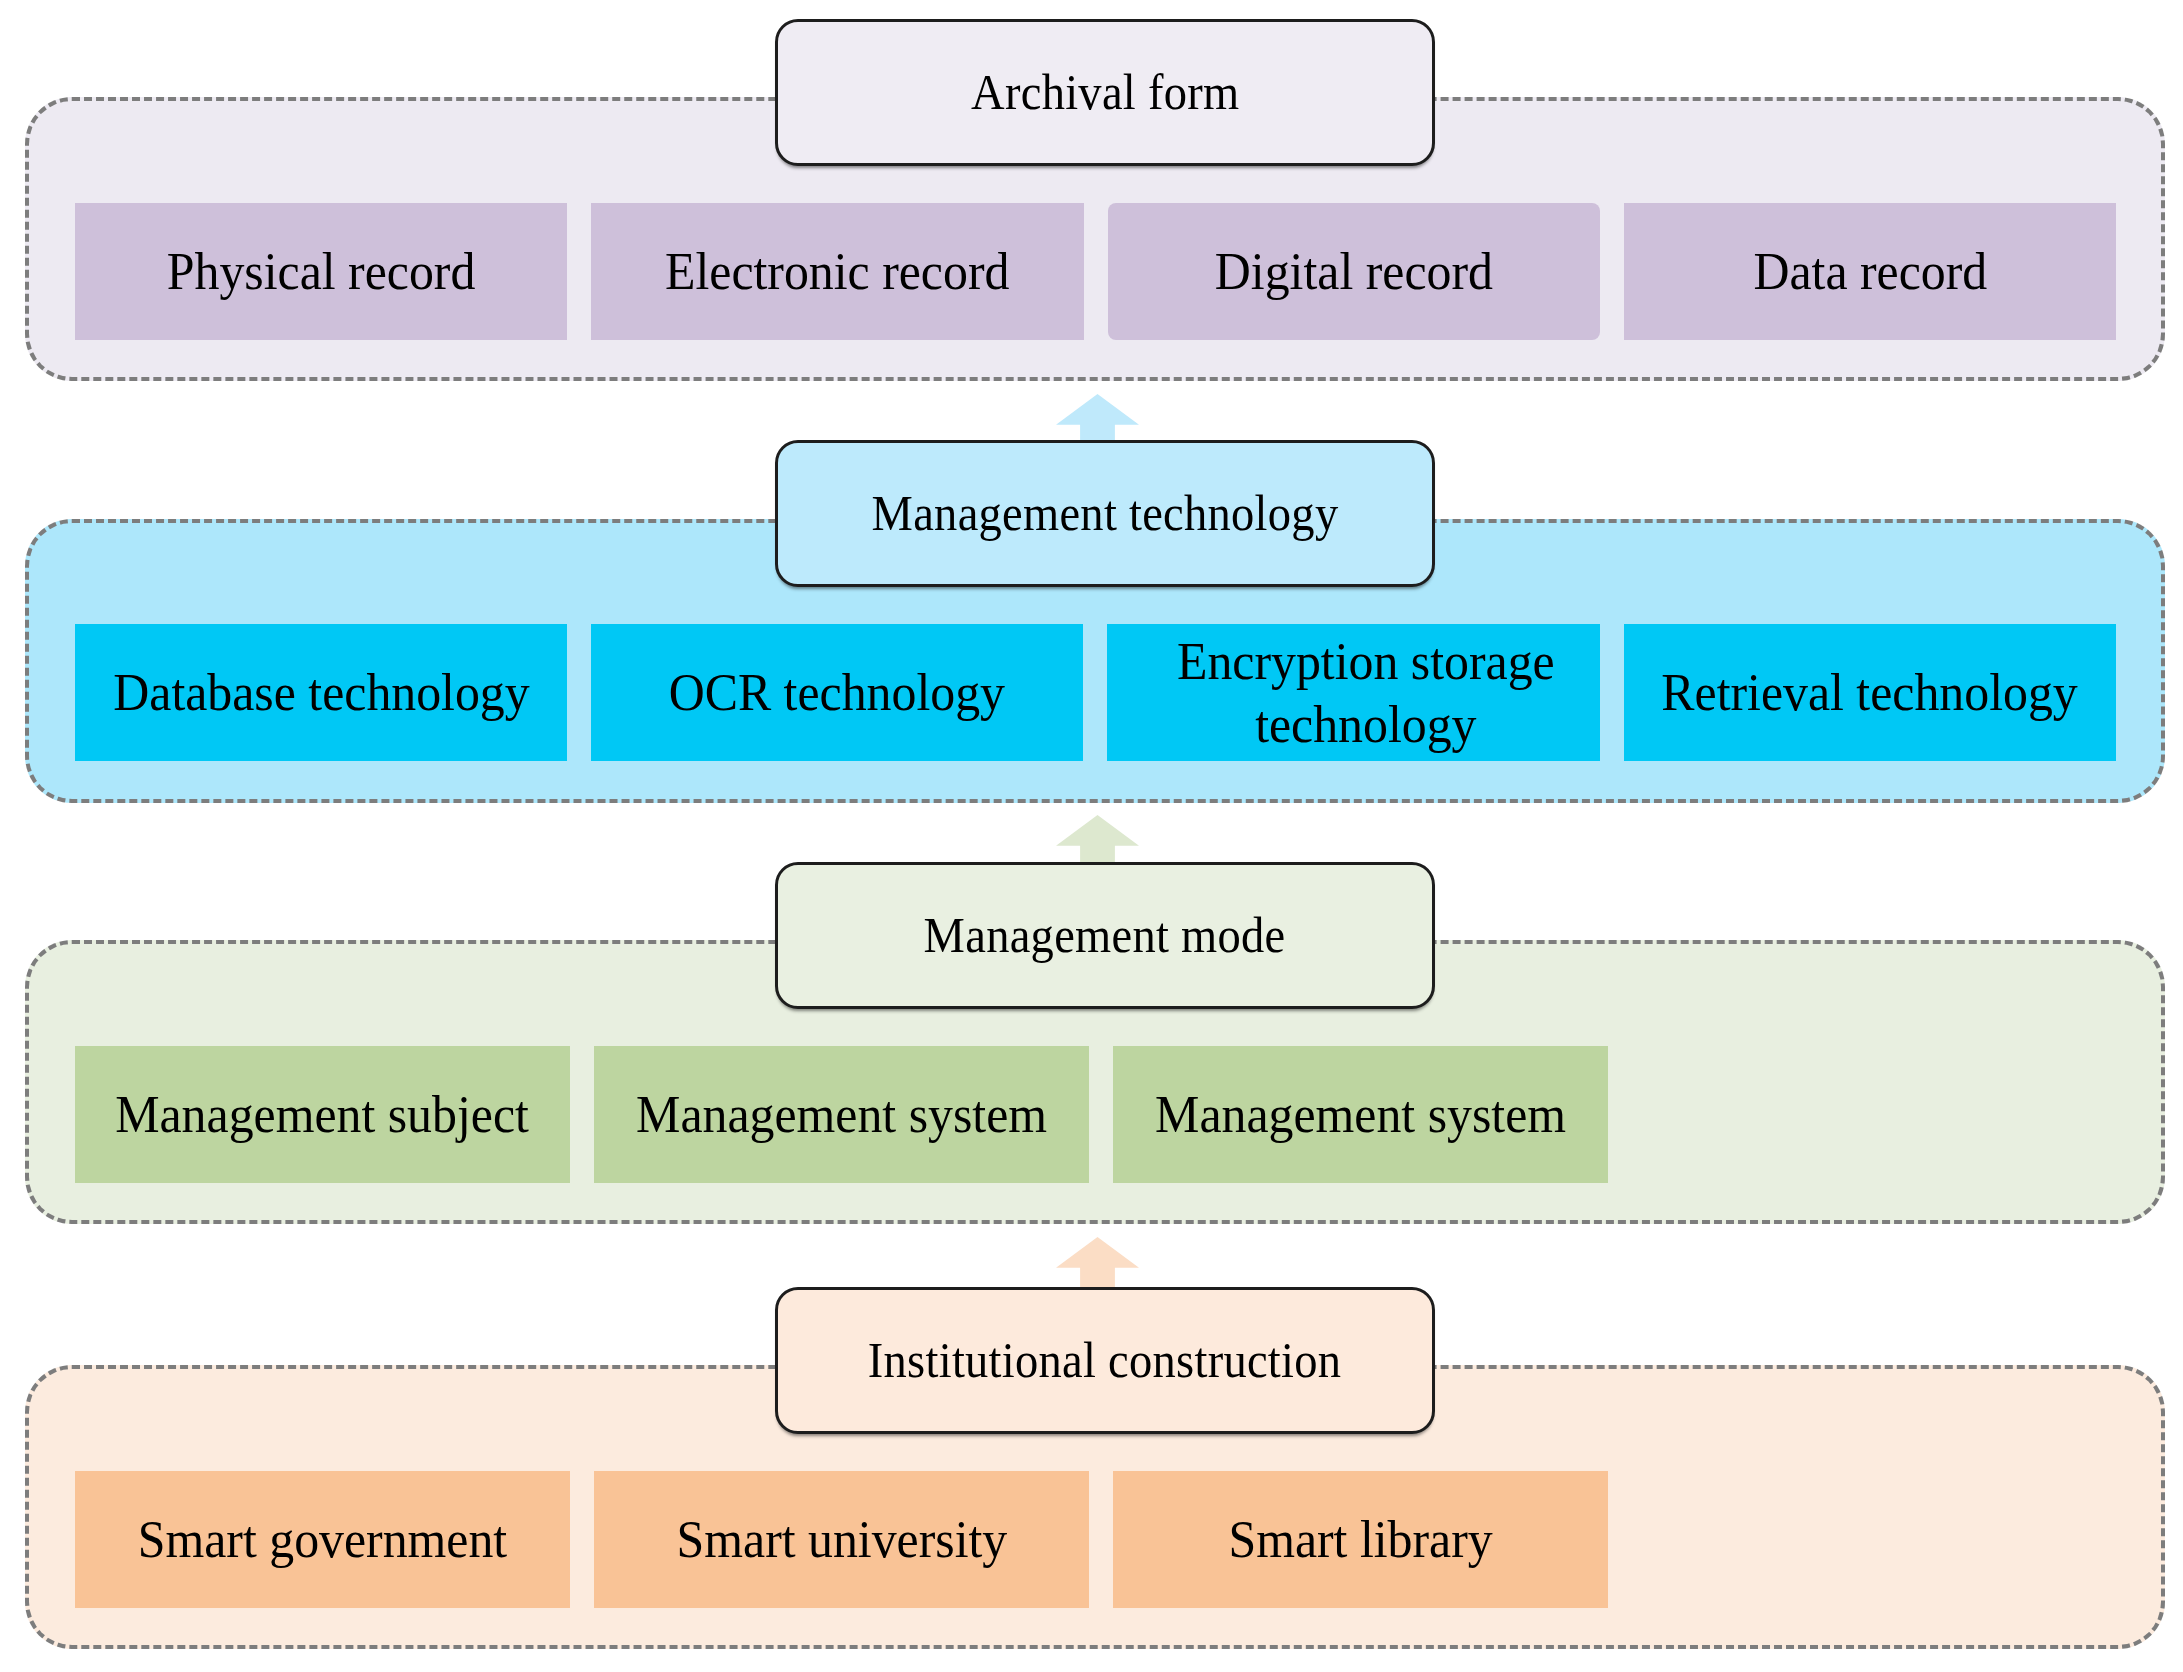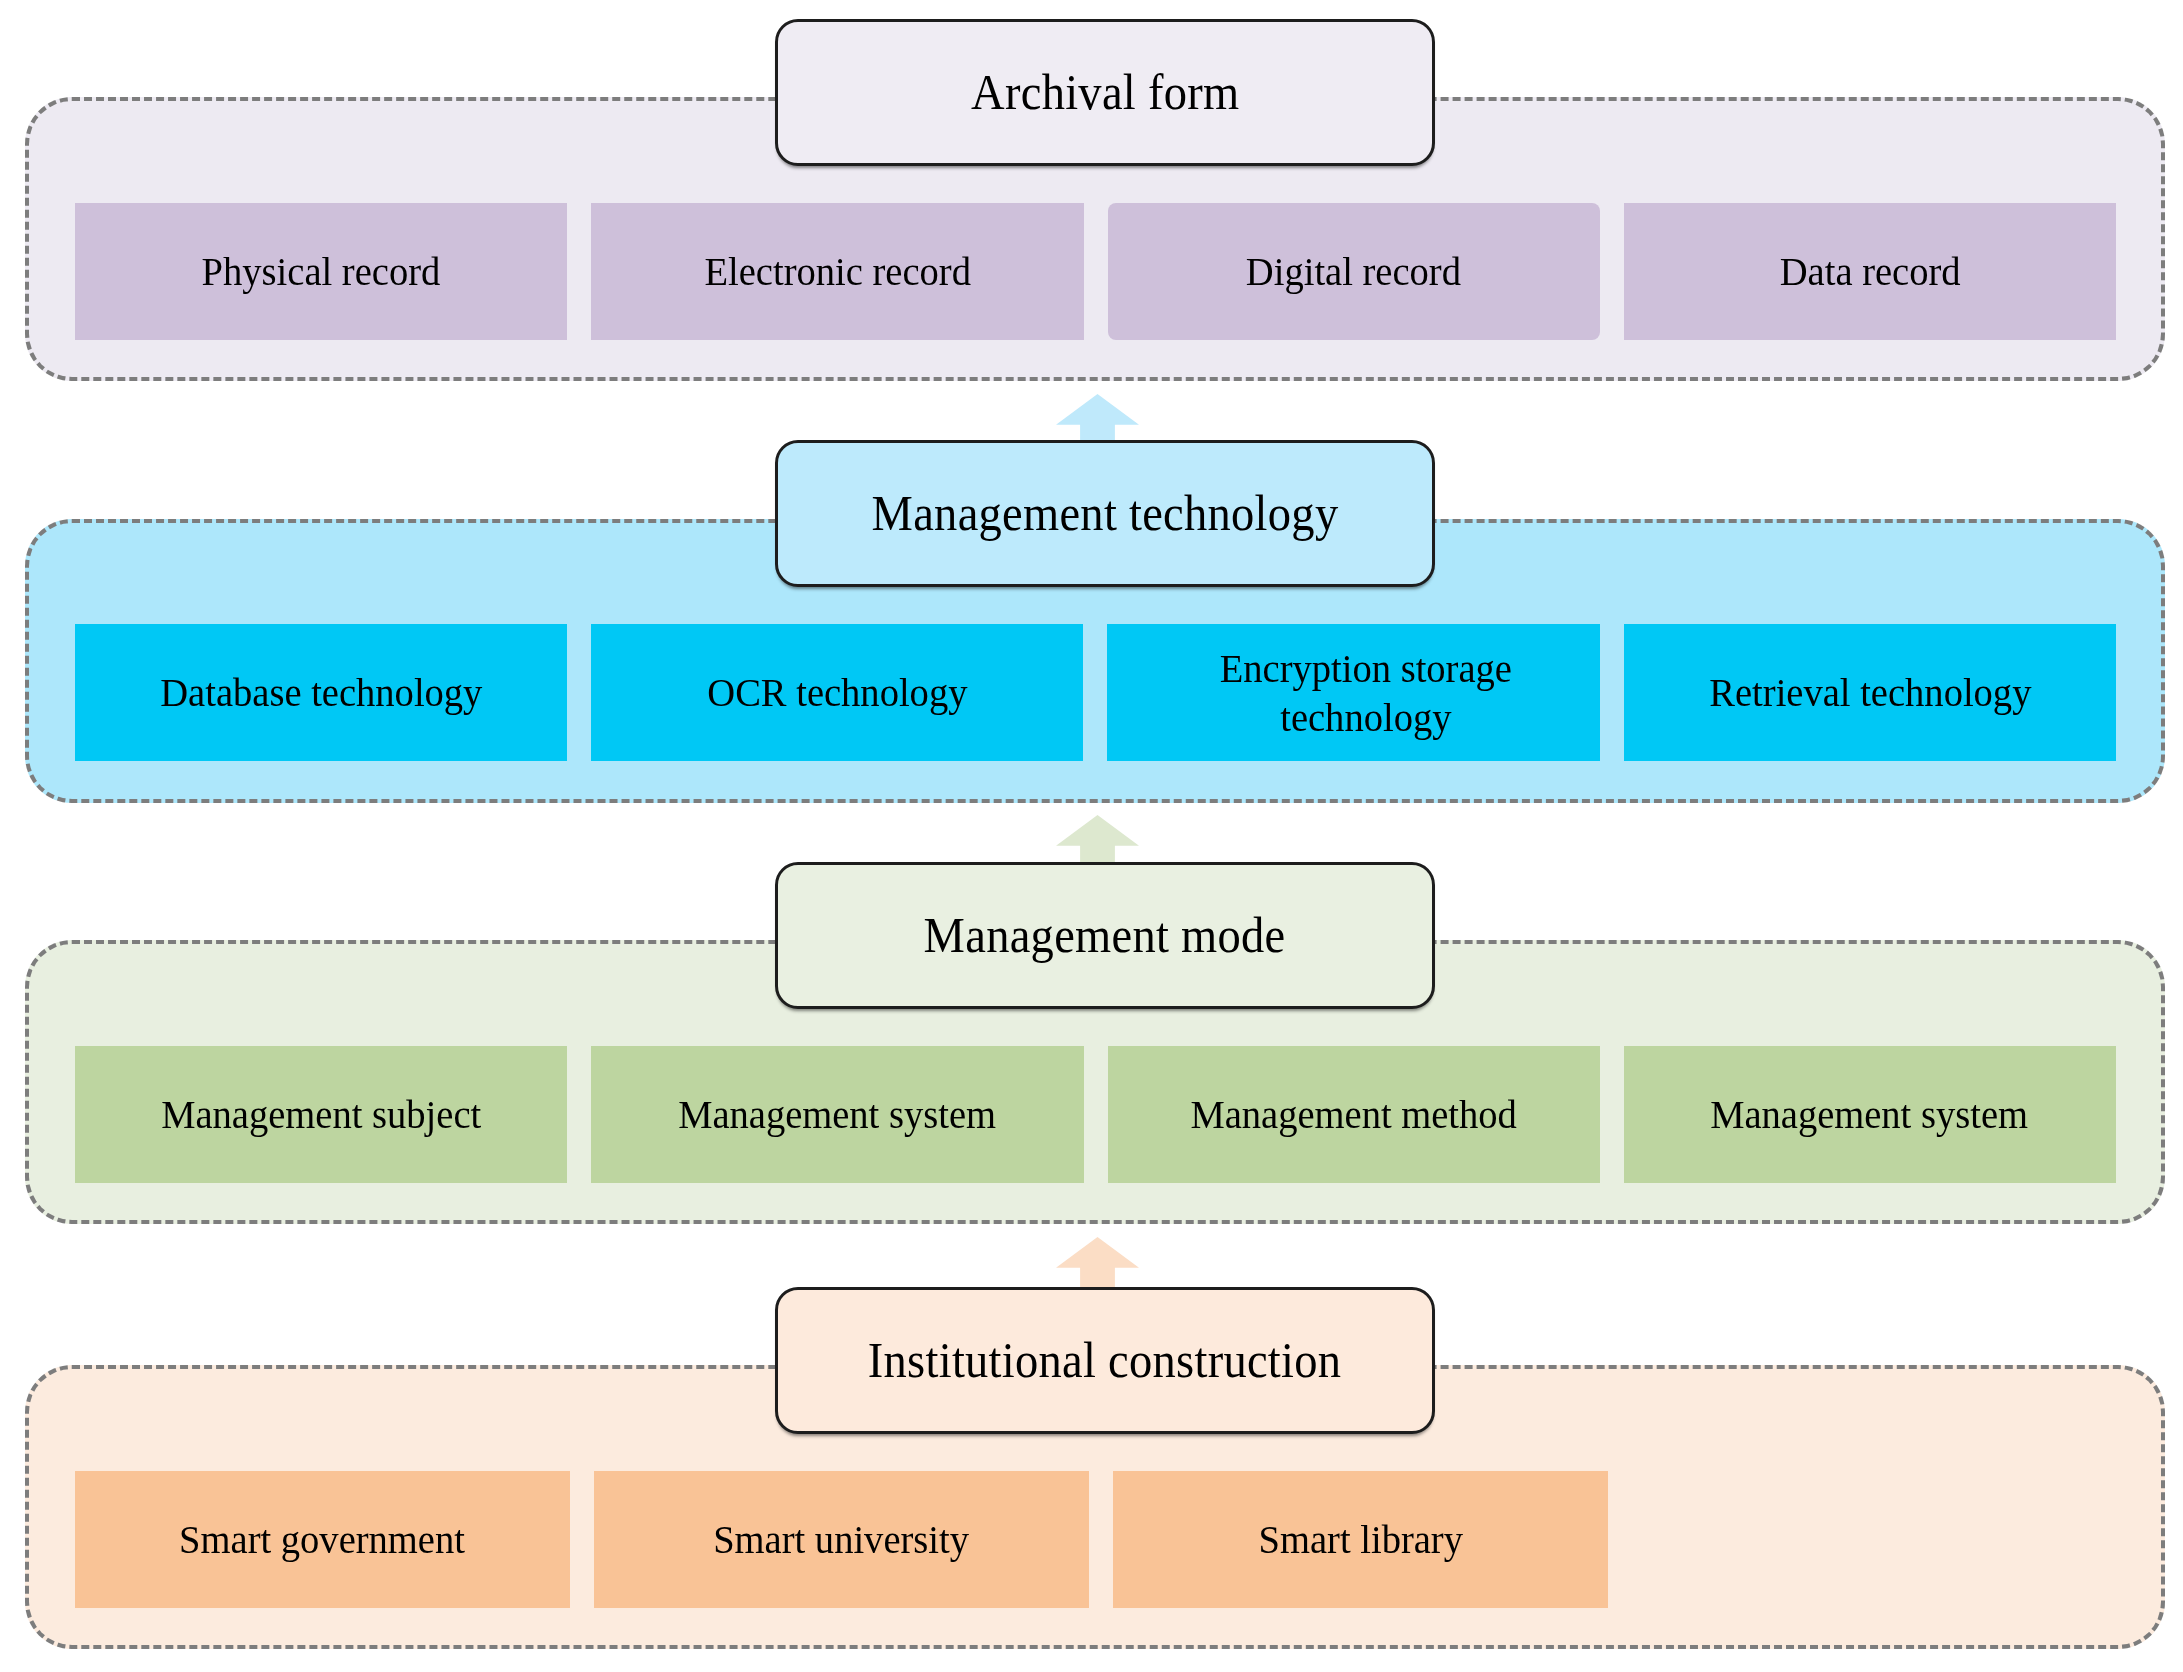--- a/index.html
+++ b/index.html
@@ -54,21 +54,21 @@
     position: absolute;
     display: flex;
     z-index: 3;
   }
   .cell {
     box-sizing: border-box;
     display: flex;
     align-items: center;
     justify-content: center;
     text-align: center;
-    font-size: 41px;
+    font-size: 53px;
     line-height: 1.18;
     color: #000000;
     padding: 4px 6.7px;
   }
   .cell span {
     display: block;
     transform: scaleX(0.94);
   }
 
   
@@ -157,23 +157,20 @@
   <div class="band band-mode" style="left:25.4px; top:940px; width:2140px; height:284px;"></div>
 
   <div class="cells" style="left:75px; top:1046px; width:2041px; height:137px; gap:24px;">
     <div class="cell cell-mode" style="width:495px;">
       <span>Management subject</span>
     </div>
     <div class="cell cell-mode" style="width:495px;">
       <span>Management system</span>
     </div>
     <div class="cell cell-mode" style="width:495px;">
-      <span>Management method</span>
-    </div>
-    <div class="cell cell-mode" style="width:495px;">
       <span>Management system</span>
     </div>
   </div>
 
   <div class="band-header header-mode" style="left:775px; top:862px; width:660px; height:147px;text-align:right;">
     <div class="htext">Management mode</div>
   </div>
 
   <div class="arrow" style="left:1056px; top:1237px; width:83px; height:55px;">
     <svg width="83" height="55" viewBox="0 0 124 82">

